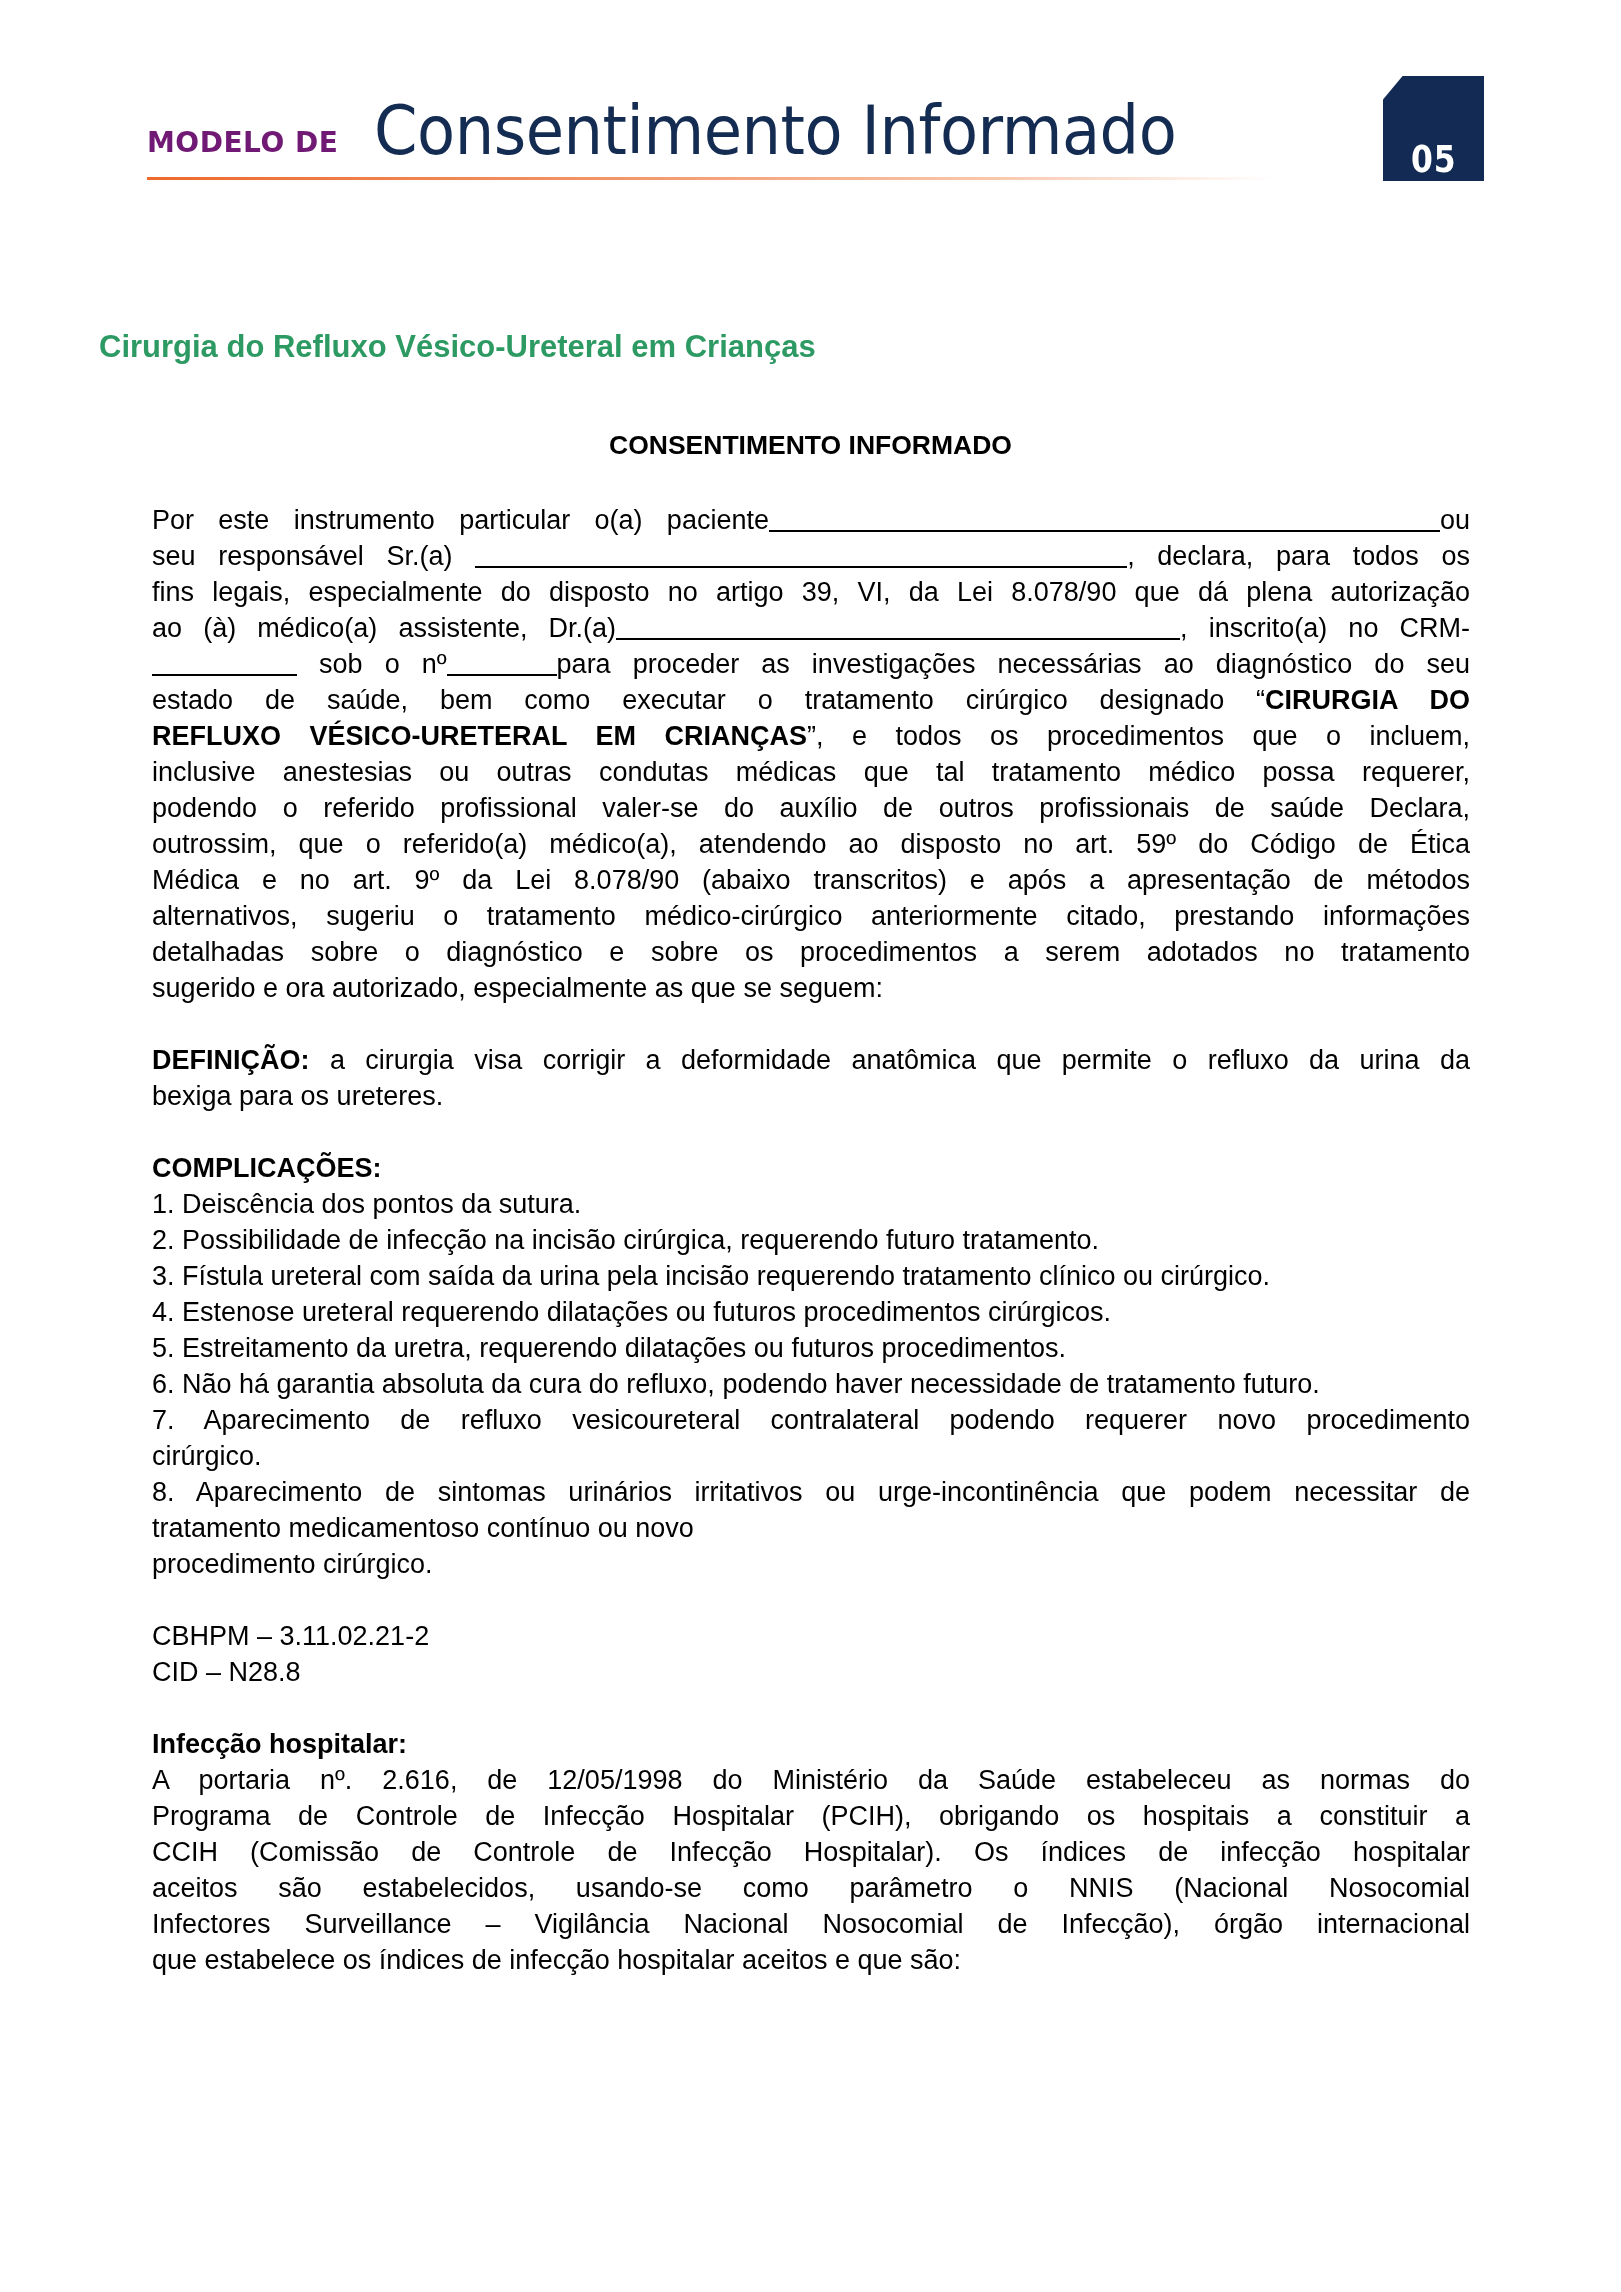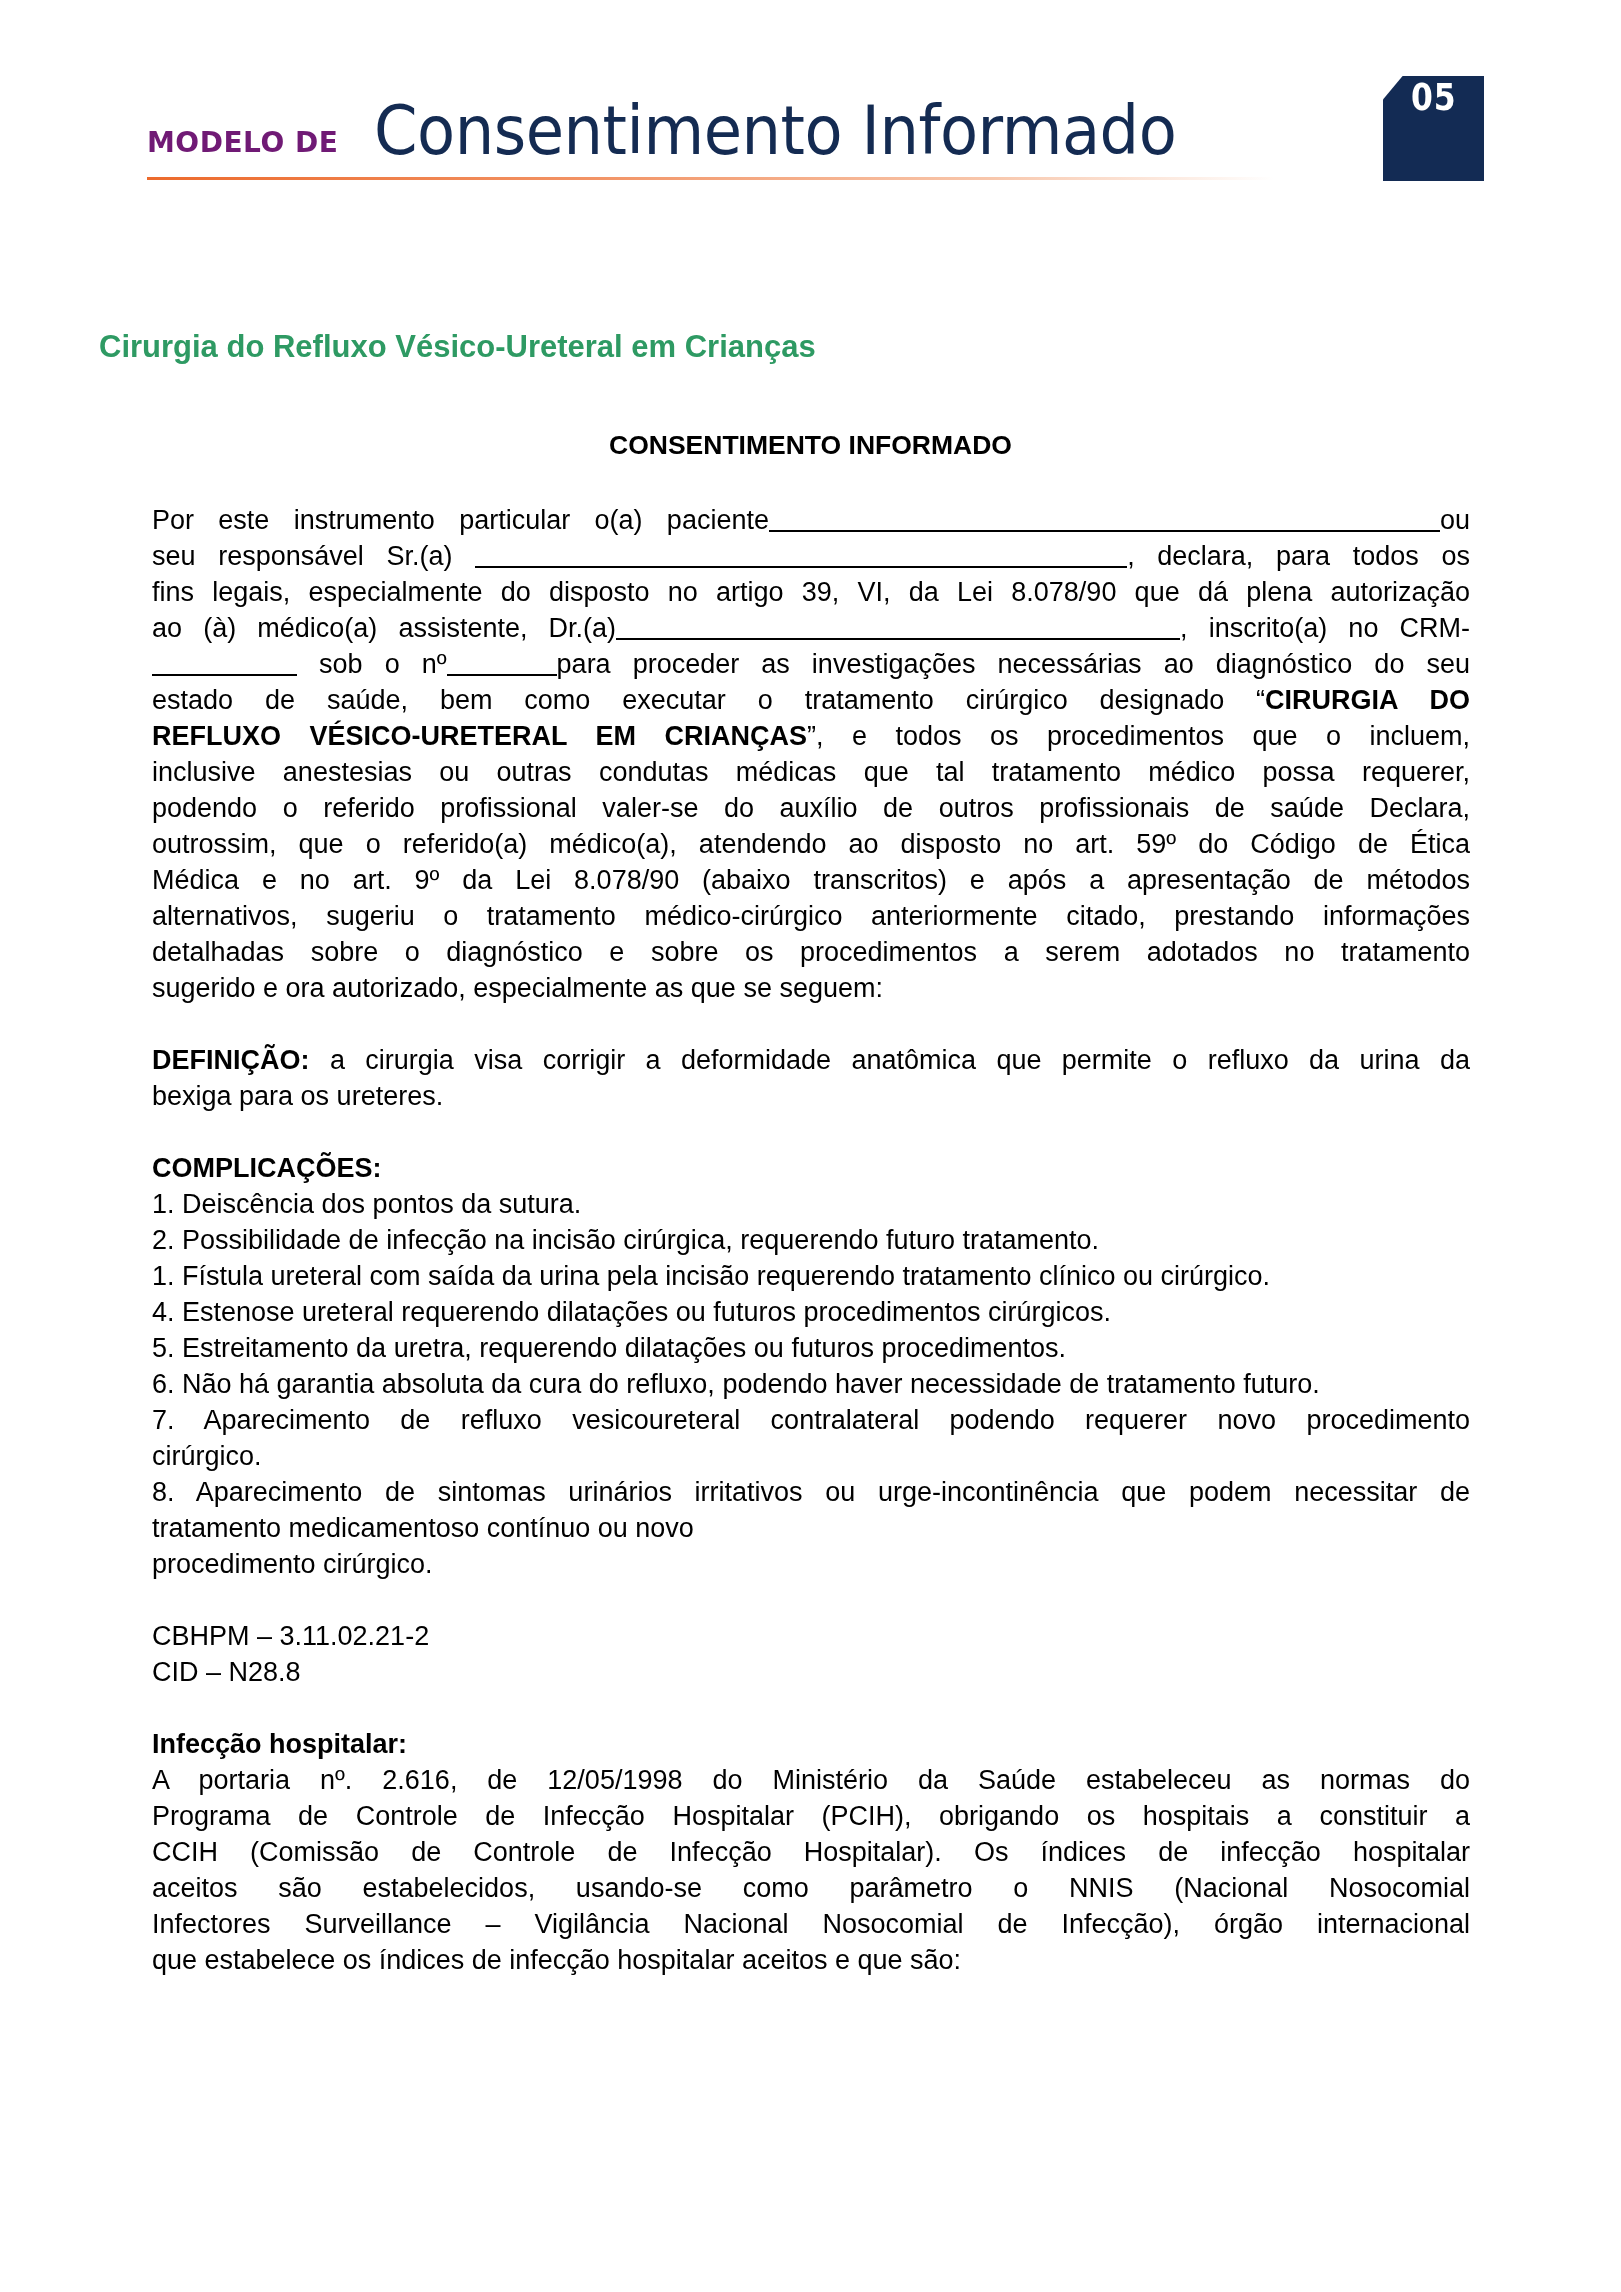--- a/index.html
+++ b/index.html
@@ -20,21 +20,21 @@
     transform: scaleX(0.93); transform-origin: left top;
   }
   .hdr-rule {
     position: absolute; left: 147px; top: 177px; width: 1127px; height: 2.9px;
     background: linear-gradient(to right, #ec6a2c 0%, #f29466 40%, #f8c7ac 75%, rgba(255,255,255,0) 100%);
   }
   .page-badge {
     position: absolute; left: 1383px; top: 76px; width: 101px; height: 105px;
     background: #132b54;
     clip-path: polygon(19.6px 0, 100% 0, 100% 100%, 0 100%, 0 23.5px);
-    display: flex; align-items: flex-start; justify-content: center;
+    display: flex; align-items: flex-end; justify-content: center;
   }
   .page-badge span {
     font-family: "DejaVu Sans", sans-serif; font-weight: bold;
     font-size: 37px; color: #ffffff; letter-spacing: 1px;
     transform: scaleX(0.85);
   }
 
   
   .section-title {
     position: absolute; left: 99px; top: 307px;
@@ -107,21 +107,21 @@
     <span class="ln j"><span class="b">DEFINIÇÃO:</span><span> a cirurgia visa corrigir a deformidade anatômica que permite o refluxo da urina da</span></span>
     <span class="ln">bexiga para os ureteres.</span>
   </div>
 
   <span class="ln blank"></span>
 
   <div>
     <span class="ln b">COMPLICAÇÕES:</span>
     <span class="ln">1. Deiscência dos pontos da sutura.</span>
     <span class="ln">2. Possibilidade de infecção na incisão cirúrgica, requerendo futuro tratamento.</span>
-    <span class="ln">1. Fístula ureteral com saída da urina pela incisão requerendo tratamento clínico ou cirúrgico.</span>
+    <span class="ln">3. Fístula ureteral com saída da urina pela incisão requerendo tratamento clínico ou cirúrgico.</span>
     <span class="ln">4. Estenose ureteral requerendo dilatações ou futuros procedimentos cirúrgicos.</span>
     <span class="ln">5. Estreitamento da uretra, requerendo dilatações ou futuros procedimentos.</span>
     <span class="ln">6. Não há garantia absoluta da cura do refluxo, podendo haver necessidade de tratamento futuro.</span>
     <span class="ln j">7. Aparecimento de refluxo vesicoureteral contralateral podendo requerer novo procedimento</span>
     <span class="ln">cirúrgico.</span>
     <span class="ln j">8. Aparecimento de sintomas urinários irritativos ou urge-incontinência que podem necessitar de</span>
     <span class="ln">tratamento medicamentoso contínuo ou novo</span>
     <span class="ln">procedimento cirúrgico.</span>
   </div>
 

